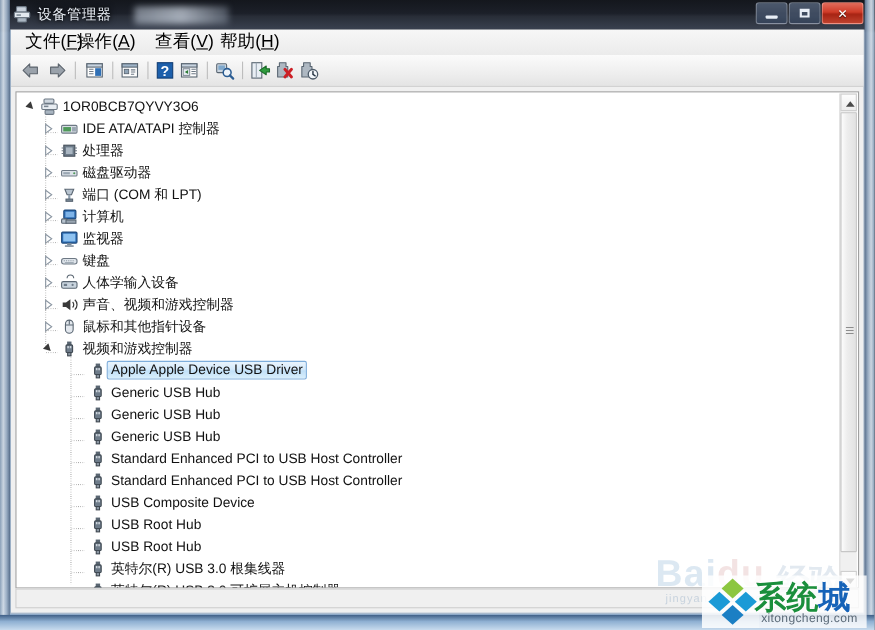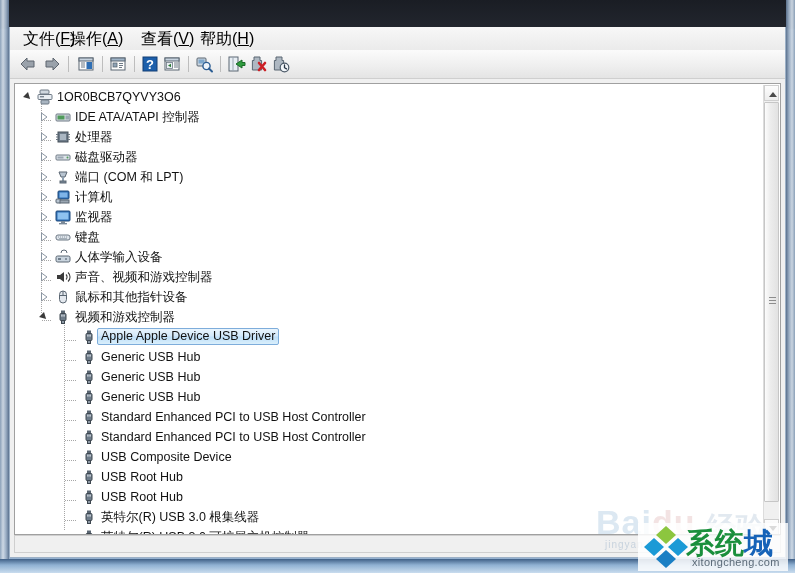--- a/index.html
+++ b/index.html
@@ -140,20 +140,44 @@
   #logo-text{position:absolute;left:686px;top:524px;font-size:29px;font-weight:bold;
     color:#1a8f3c;white-space:nowrap;text-shadow:1px 1px 0 rgba(255,255,255,.6);}
   #logo-text .cheng{color:#1663b8;}
   #logo-url{position:absolute;left:692px;top:556px;font-size:11px;color:#5b6a78;letter-spacing:.3px;}
 </style>
 </head>
 <body>
 
 <div id="window">
 
+  <div id="titlebar">
+    <svg id="title-icon" viewBox="0 0 17 16">
+      <rect x="3" y="1" width="9" height="5" rx="1" fill="#c9d2dc" stroke="#6d7884" stroke-width="1"></rect>
+      <rect x="1" y="6" width="14" height="5" rx="1" fill="#e3e9ef" stroke="#6d7884" stroke-width="1"></rect>
+      <rect x="4" y="11" width="8" height="4" rx="1" fill="#aab6c2" stroke="#6d7884" stroke-width="1"></rect>
+      <rect x="3" y="8" width="4" height="1.4" fill="#7a8692"></rect>
+    </svg>
+    <div id="title-text">设备管理器</div>
+    <div id="title-blur"></div>
+
+    <div class="cap" id="btn-min">
+      <div class="cap-glyph">
+          <div id="min-bar"></div>
+        </div>
+    </div>
+    <div class="cap" id="btn-max">
+      <div class="cap-glyph">
+          <div id="max-box"></div>
+        </div>
+    </div>
+    <div class="cap" id="btn-close">
+      <div class="cap-glyph">✕</div>
+    </div>
+  </div>
 
   <div id="client">
 
     <div id="menubar">
       <div class="menu-item mn" style="left:6px"><span>文件</span>(<u>F</u>)</div>
       <div class="menu-item mn" style="left:53px"><span>操作</span>(<u>A</u>)</div>
       <div class="menu-item mn" style="left:124px"><span>查看</span>(<u>V</u>)</div>
       <div class="menu-item mn" style="left:183px"><span>帮助</span>(<u>H</u>)</div>
     </div>
 

